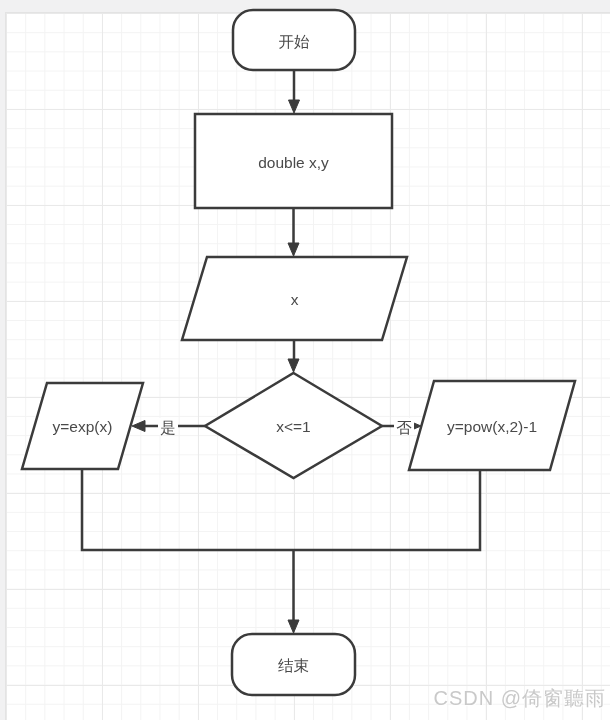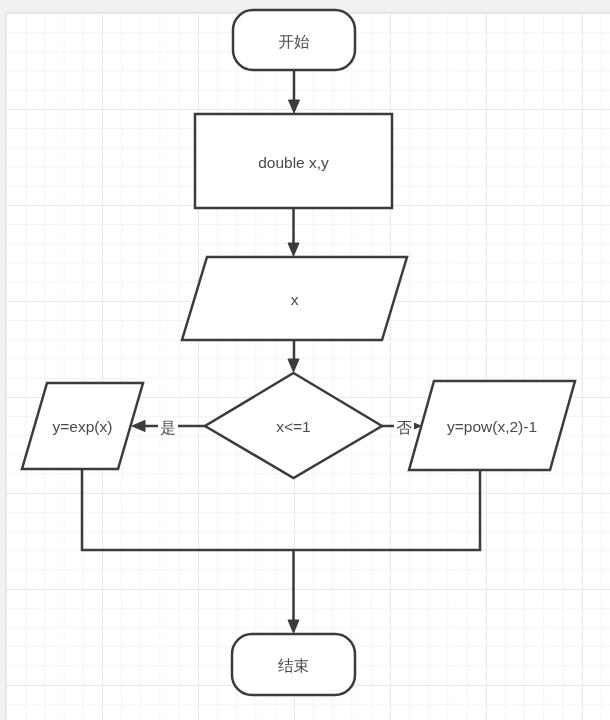--- a/index.html
+++ b/index.html
@@ -152,13 +152,14 @@
       <polygon class="shape" points="434,381 575,381 550,470 409,470"></polygon>
       <text class="node-label" x="492" y="426">y=pow(x,2)-1</text>
     </g>
 
     <g>
       <rect class="shape" x="232" y="634" width="123" height="61" rx="20" ry="20"></rect>
       <text class="node-label" x="293.5" y="665.5">结束</text>
     </g>
   </svg>
 
+  <div id="watermark">CSDN @倚窗聽雨</div>
 </div>
 
 </body></html>

